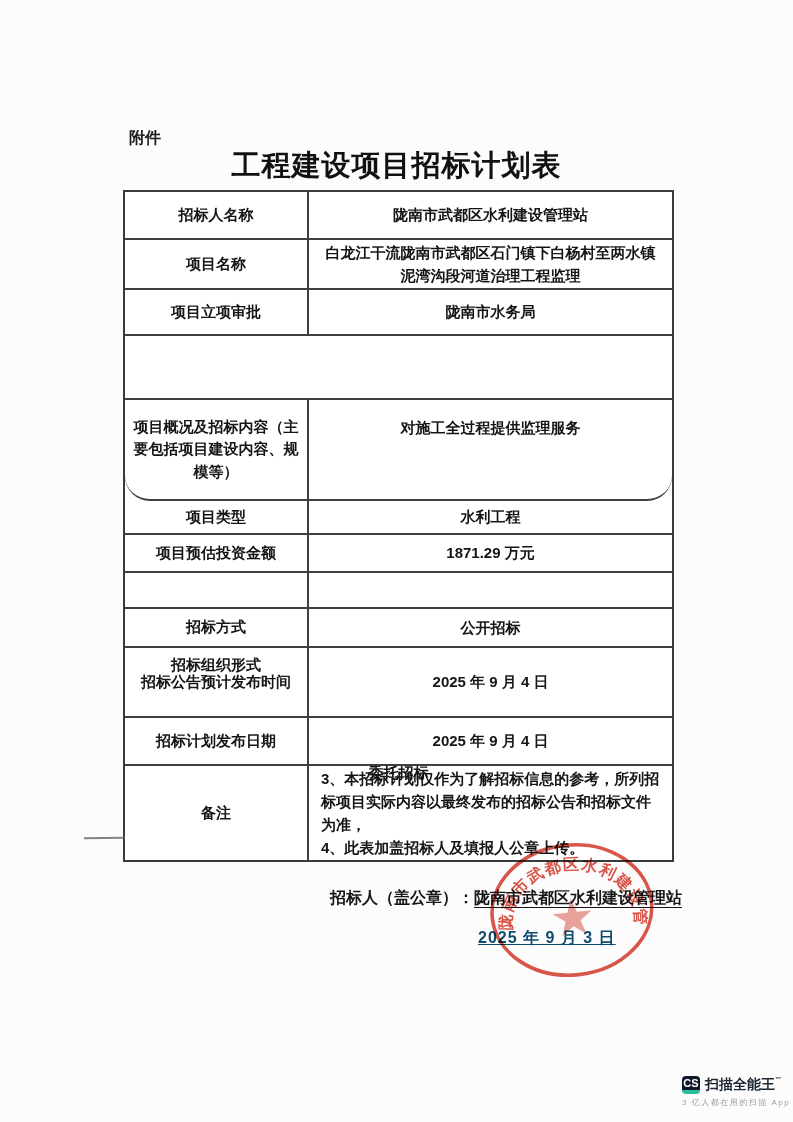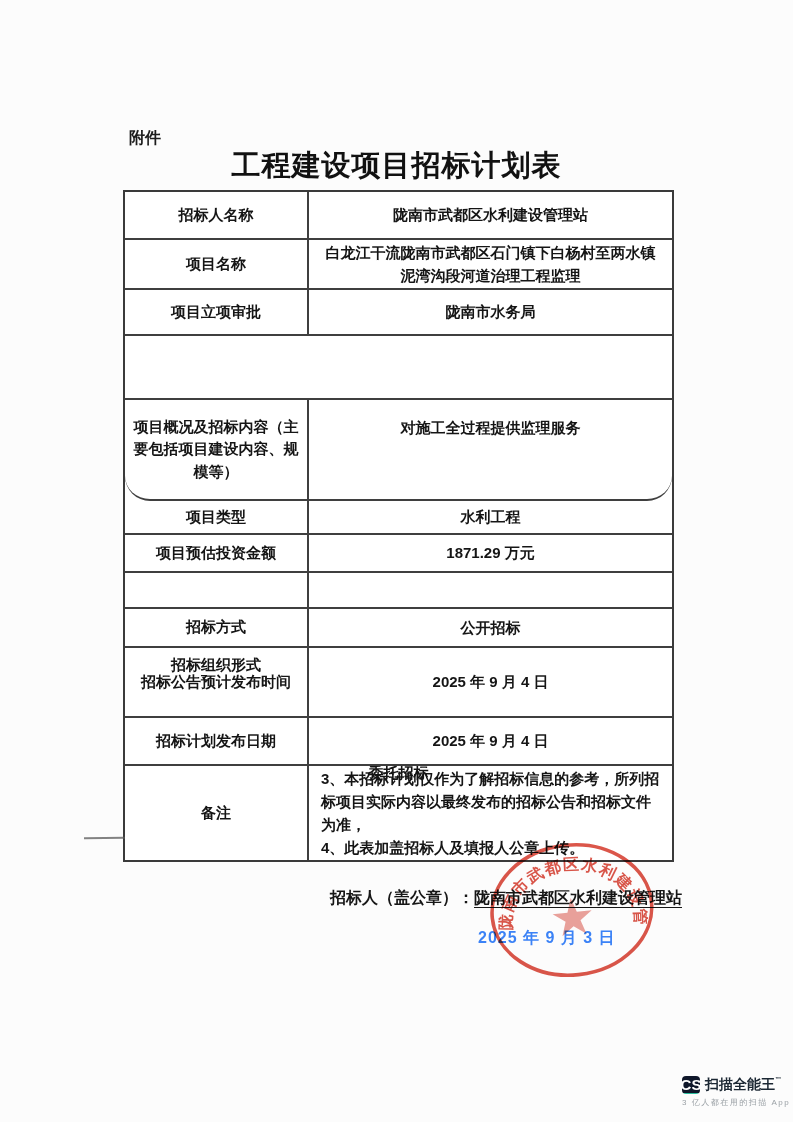--- a/index.html
+++ b/index.html
@@ -67,41 +67,42 @@
     font-size:16px;font-weight:700;color:#161616;
     white-space:nowrap;
   }
   .signature .sig-name{
     text-decoration:underline;
     text-underline-offset:4px;
     padding-right:8px;
   }
   .sig-date{
     position:absolute;left:478px;top:928px;
-    font-size:16px;font-weight:700;color:#3b82f6;
+    font-size:16px;font-weight:700;color:#0c4a6e;
     letter-spacing:1px;
+    text-decoration:underline;
   }
 
   .seal{
     position:absolute;left:486px;top:838px;width:172px;height:146px;
     mix-blend-mode:multiply;
     pointer-events:none;
   }
 
   .watermark{
     position:absolute;left:682px;top:1076px;width:104px;height:36px;
   }
   .wm-top{display:flex;align-items:center;gap:5px;}
   .wm-logo{
     width:18px;height:18px;border-radius:4px;overflow:hidden;
     display:flex;flex-direction:column;flex:0 0 18px;
   }
   .wm-logo .cs{
     flex:1 1 auto;background:#0f172a;color:#fff;
-    font-size:15px;font-weight:700;
+    font-size:11px;font-weight:700;
     display:flex;align-items:center;justify-content:center;
     letter-spacing:0;
   }
   .wm-logo .strip{flex:0 0 4px;background:#2bbd9e;}
   .wm-title{
     font-size:14px;font-weight:700;color:#1b2733;white-space:nowrap;
   }
   .wm-title sup{font-size:6px;vertical-align:top;}
   .wm-tagline{
     margin-top:3px;

